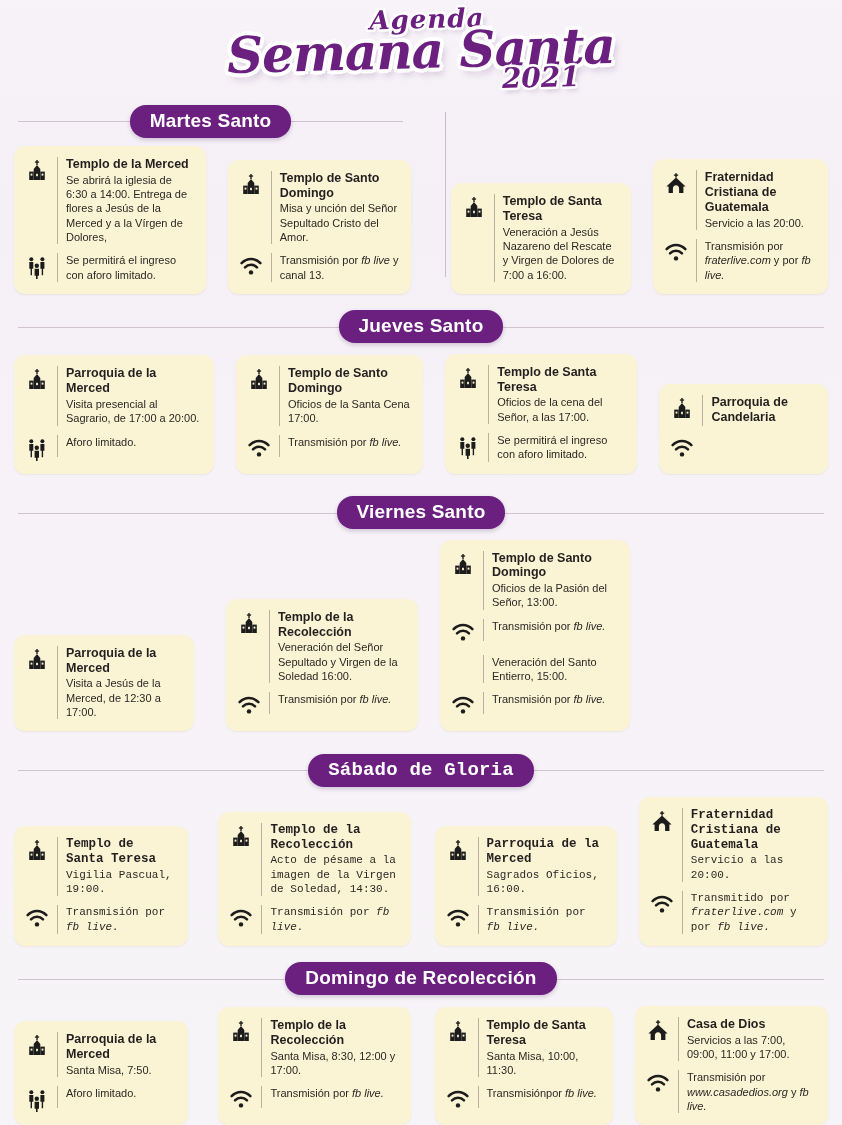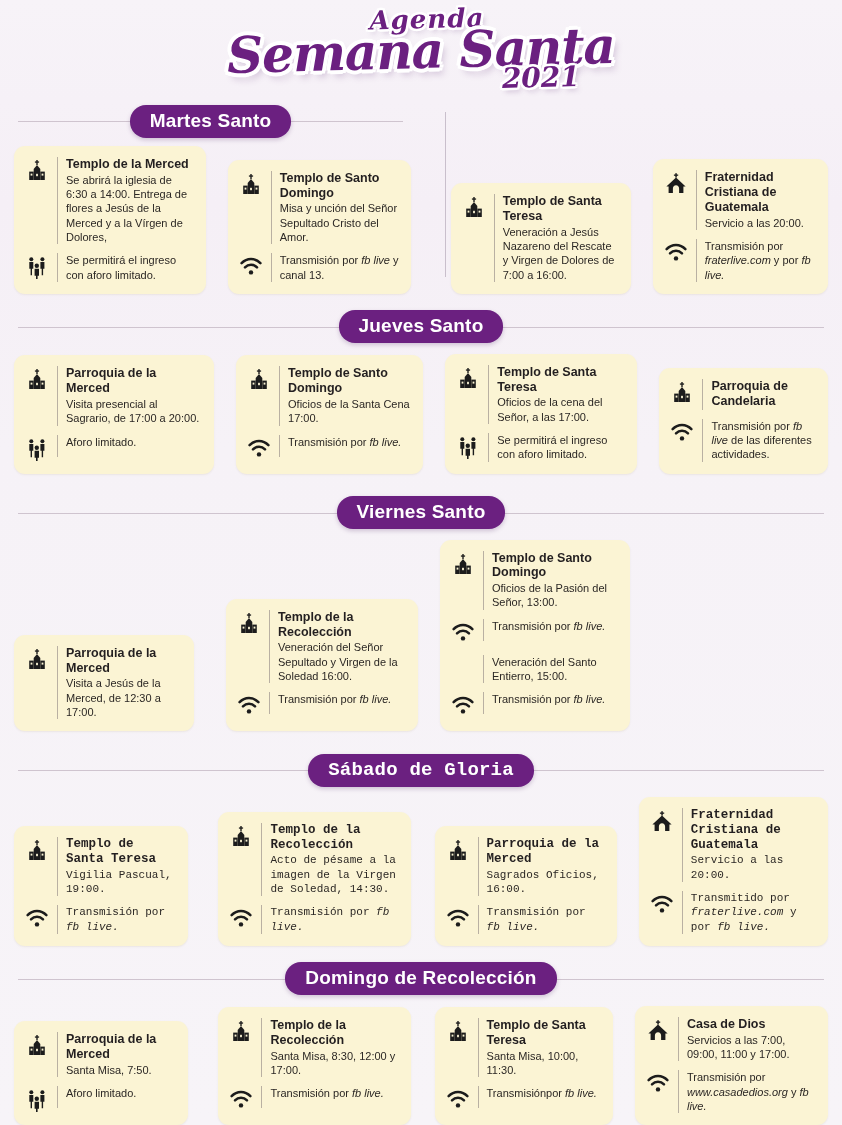--- a/index.html
+++ b/index.html
@@ -419,23 +419,20 @@
           <div class="entry">
             <span class="ico">
               <svg width="24" height="22" viewBox="0 0 24 22" aria-hidden="true">
       <g fill="none" stroke="#1c1c1c" stroke-linecap="round">
         <path d="M2.6 7.2 C5.2 4.4 8.5 3.0 12 3.0 C15.5 3.0 18.8 4.4 21.4 7.2" stroke-width="2.5"></path>
         <path d="M6.0 11.4 C7.7 9.6 9.8 8.7 12 8.7 C14.2 8.7 16.3 9.6 18.0 11.4" stroke-width="2.5"></path>
       </g>
       <circle cx="12" cy="16.4" r="2.2" fill="#1c1c1c"></circle>
     </svg>
             </span>
-            <div class="etext">
-              <div class="edesc">Transmisión por <i>fb live</i> de las diferentes actividades.</div>
-            </div>
           </div>
         </div>
     </div>
   </div>
 
   <div class="sec" style="margin-top:22px;">
     <div class="sec-head">
       <div class="rule"></div>
       <div class="pill">Viernes Santo</div>
     </div>

